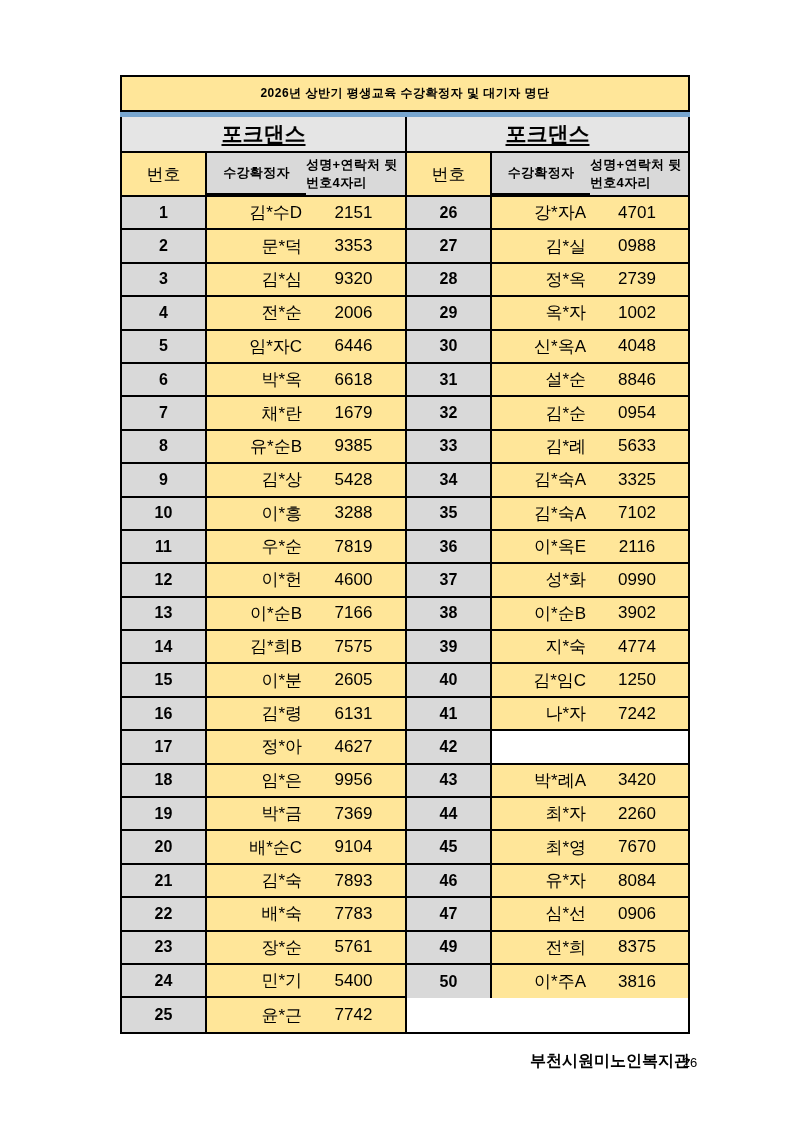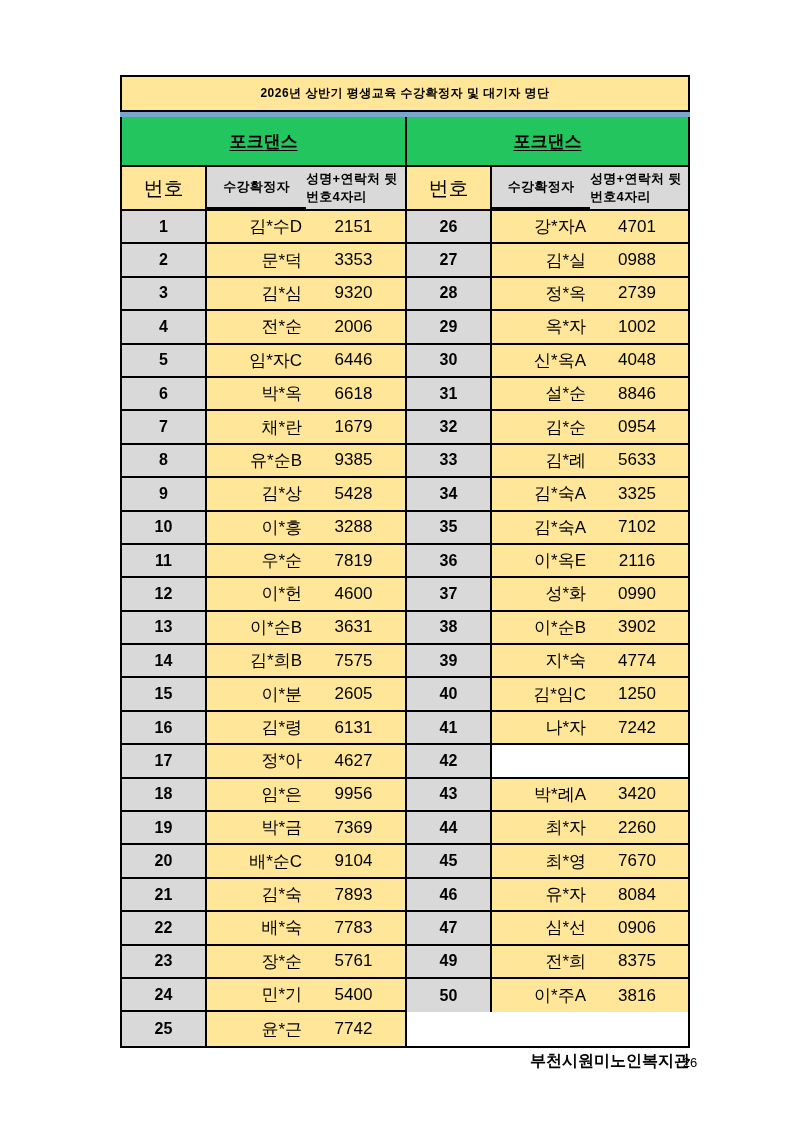--- a/index.html
+++ b/index.html
@@ -36,46 +36,46 @@
   }
   .table-body {
     display: flex;
     border: 2px solid var(--border-color, #000);
     border-top: none;
     background: #fff;
   }
   .panel { width: 50%; }
   .panel.right { border-left: 2px solid var(--border-color, #000); }
   .class-header {
-    height: 50px;
+    height: 36px;
     border-bottom: 2px solid var(--border-color, #000);
     display: flex;
     align-items: center;
     justify-content: center;
-    font-size: 17px;
+    font-size: 21px;
     font-weight: bold;
-    background: #22c55e;
+    background: #e5e5e5;
   }
   .class-header span {
     text-decoration: underline;
     text-underline-offset: 3px;
   }
   .col-headers {
     display: flex;
     height: 44px;
     border-bottom: 2px solid var(--border-color, #000);
   }
   .no-header {
     width: 85px;
     border-right: 2px solid var(--border-color, #000);
     background: var(--cell-yellow, #FFE699);
     display: flex;
     align-items: center;
     justify-content: center;
-    font-size: 20px;
+    font-size: 17px;
   }
   .sub-headers {
     flex: 1;
     display: flex;
     flex-direction: row;
     background: var(--cell-gray, #D9D9D9);
   }
   .sub-header {
     flex: 1;
     display: flex;
@@ -231,21 +231,21 @@
               <div class="cell-no">12</div>
               <div class="cell-info">
                 <span class="name">이*헌</span>
                 <span class="phone">4600</span>
               </div>
             </div>
             <div class="row">
               <div class="cell-no">13</div>
               <div class="cell-info">
                 <span class="name">이*순B</span>
-                <span class="phone">3631</span>
+                <span class="phone">7166</span>
               </div>
             </div>
             <div class="row">
               <div class="cell-no">14</div>
               <div class="cell-info">
                 <span class="name">김*희B</span>
                 <span class="phone">7575</span>
               </div>
             </div>
             <div class="row">

